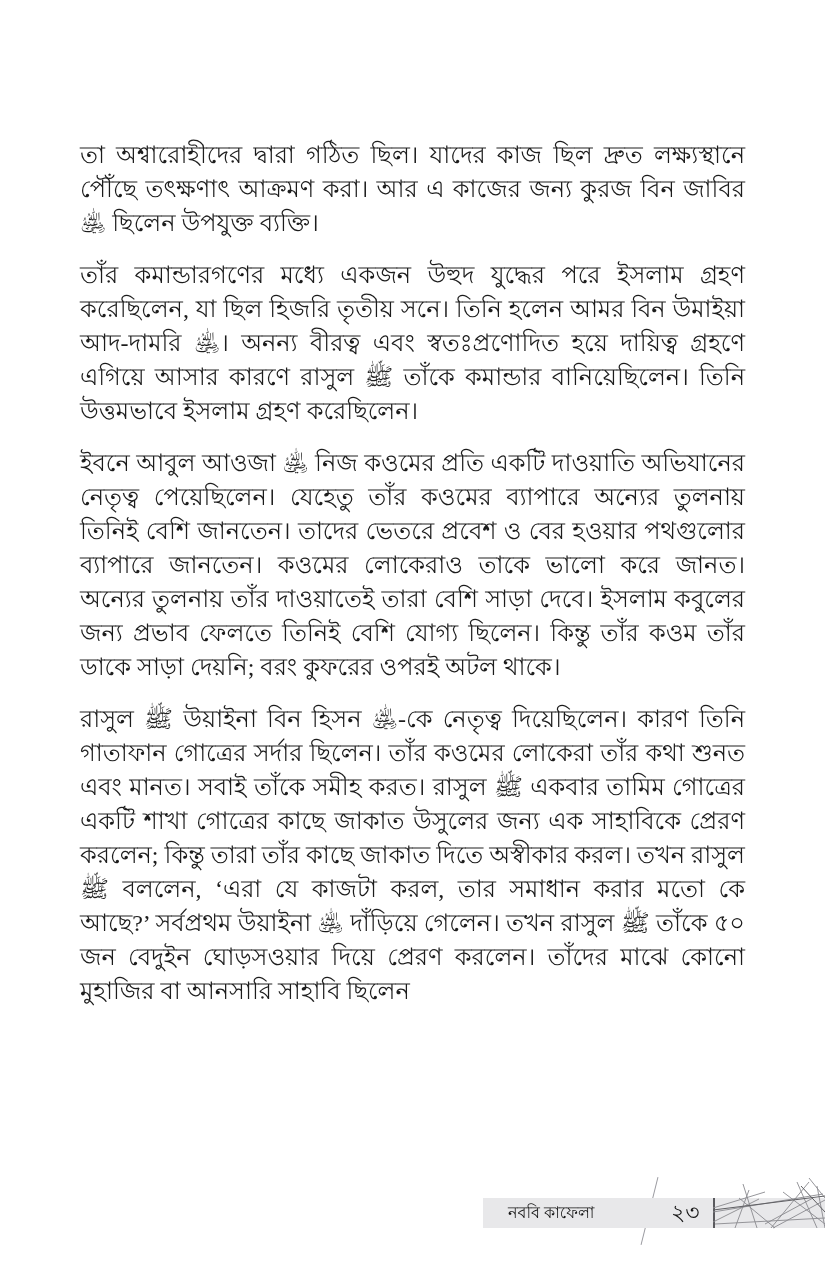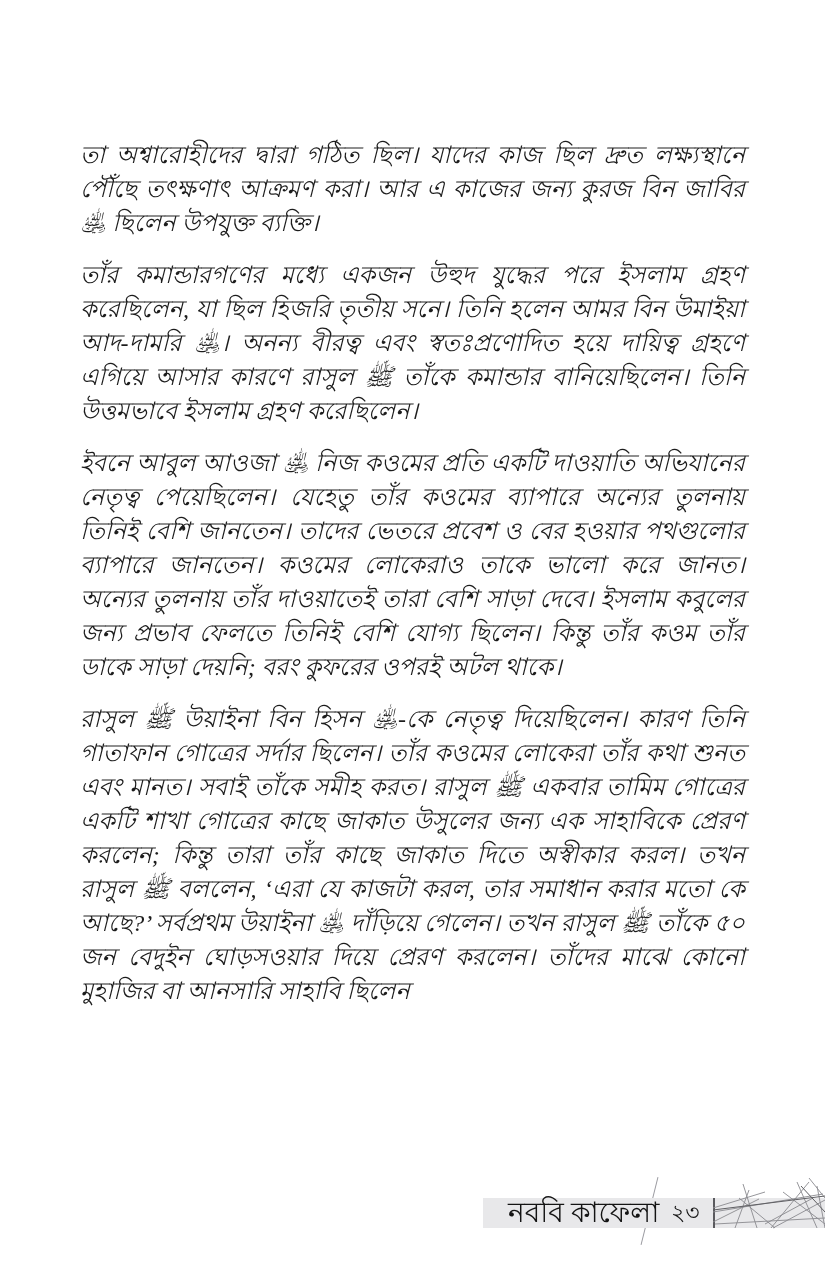--- a/index.html
+++ b/index.html
@@ -22,40 +22,39 @@
     top: 138px;
     width: 665px;
   }
   .para {
     margin: 0 0 18px 0;
     font-size: 24px;
     line-height: 34px;
     text-align: justify;
     text-justify: inter-word;
     color: #1c1c1c;
-    font-style: italic;
   }
   .para:last-child { margin-bottom: 2px; }
 
   
   .footer-bar {
     position: absolute;
     left: 483px;
     right: 0;
     top: 1198px;
     height: 30px;
     background: #e8e8ea;
   }
   .footer-book-title {
     position: absolute;
     left: 25px;
     top: 0;
     height: 30px;
     line-height: 30px;
-    font-size: 28px;
+    font-size: 16px;
     color: #141414;
     white-space: nowrap;
   }
   .footer-page-number {
     position: absolute;
     left: 188px;
     top: 0;
     height: 14px;
     line-height: 30px;
     font-size: 22px;

